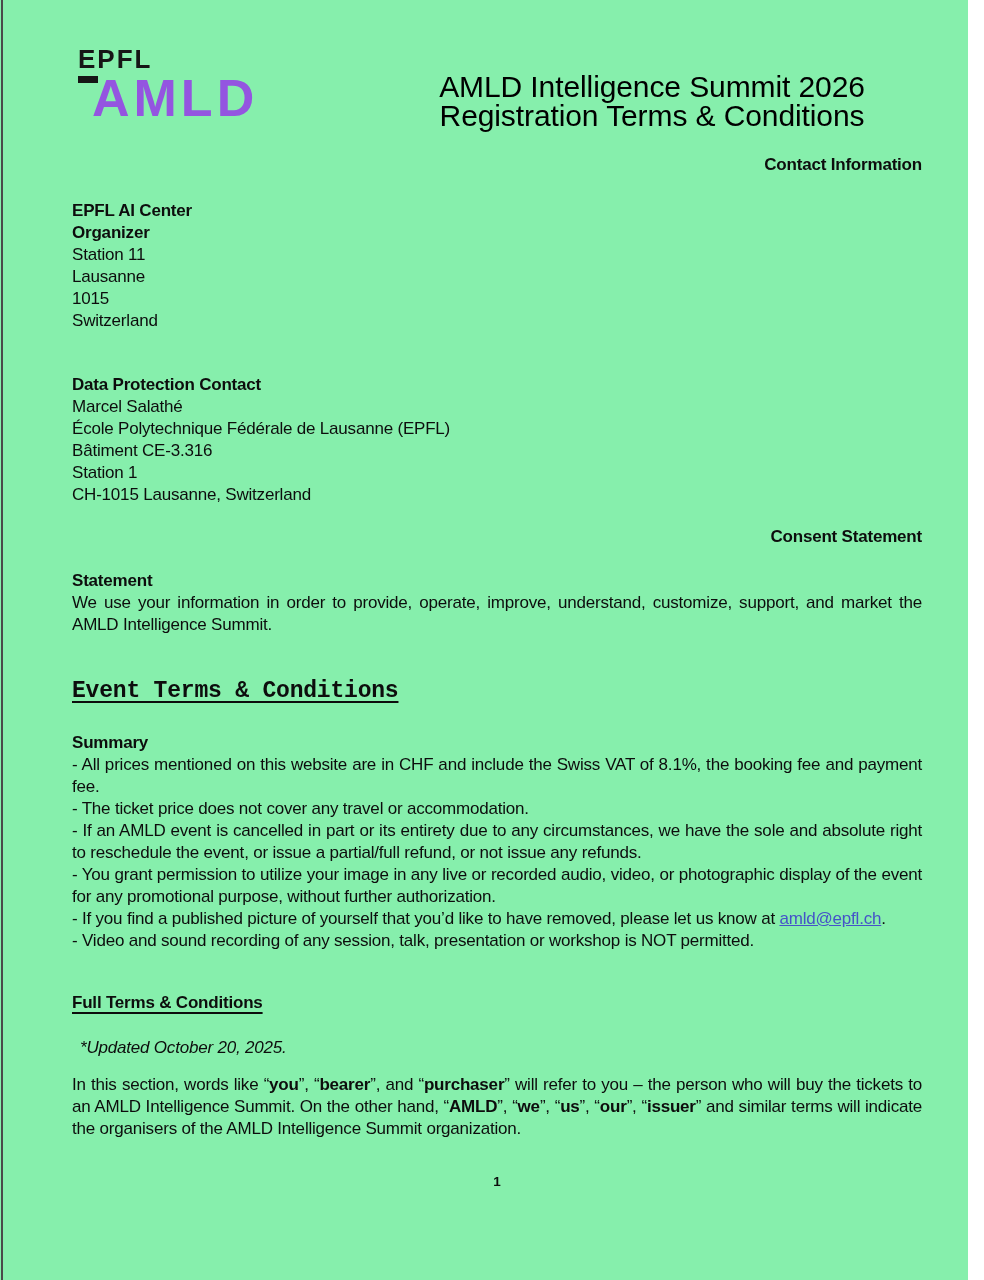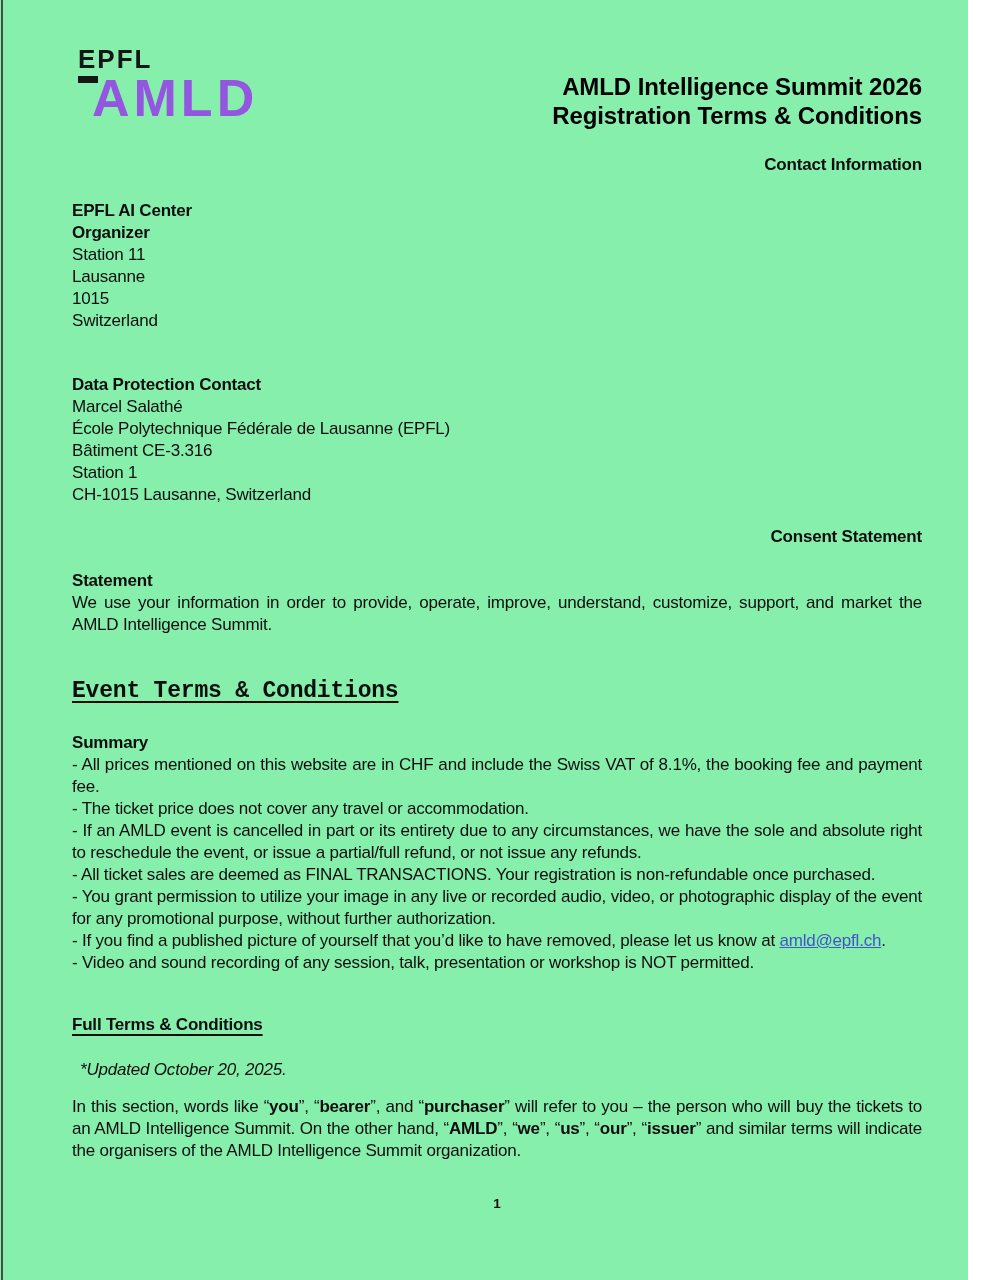--- a/index.html
+++ b/index.html
@@ -26,21 +26,21 @@
     line-height:26px; color:#161616;
   }
   .logo-dash { width:20px; height:7px; background:#161616; margin-top:4px; }
   .logo-amld {
     font-size:52px; font-weight:bold; letter-spacing:4px;
     line-height:46px; margin:-8px 0 0 14px;
     color:var(--logo-purple, #9455e0);
   }
   .doc-title {
     position:absolute; left:310px; right:0; top:72px;
-    text-align:right; font-weight:bold; font-size:24px; line-height:29px;
+    text-align:center; font-weight:normal; font-size:30px; line-height:29px;
     color:#000; letter-spacing:-0.1px;
   }
   .b { font-weight:bold; }
   .h-section { font-weight:bold; margin-top:12px;text-align:right; }
   .block-organizer { margin-top:24px; }
   .block-dpc { margin-top:42px; }
   .consent-heading { margin-top:20px; }
   .stmt-label { margin-top:22px; }
   .para { text-align:justify; }
   .h-main {
@@ -112,21 +112,20 @@
     <div class="b stmt-label">Statement</div>
     <p class="para">We use your information in order to provide, operate, improve, understand, customize, support, and market the AMLD Intelligence Summit.</p>
 
     <div class="h-main"><span class="u">Event Terms &amp; Conditions</span></div>
 
     <div class="b summary-label">Summary</div>
     <div class="summary">
         <div class="summary-item"><span>- All prices mentioned on this website are in CHF and include the Swiss VAT of 8.1%, the booking fee and payment fee.</span></div>
         <div class="summary-item"><span>- The ticket price does not cover any travel or accommodation.</span></div>
         <div class="summary-item"><span>- If an AMLD event is cancelled in part or its entirety due to any circumstances, we have the sole and absolute right to reschedule the event, or issue a partial/full refund, or not issue any refunds.</span></div>
-        <div class="summary-item"><span>- All ticket sales are deemed as FINAL TRANSACTIONS. Your registration is non-refundable once purchased.</span></div>
         <div class="summary-item"><span>- You grant permission to utilize your image in any live or recorded audio, video, or photographic display of the event for any promotional purpose, without further authorization.</span></div>
         <div class="summary-item"><span>- If you find a published picture of yourself that you’d like to have removed, please let us know at </span><a class="email-link">amld@epfl.ch</a><span>.</span></div>
         <div class="summary-item"><span>- Video and sound recording of any session, talk, presentation or workshop is NOT permitted.</span></div>
       </div>
 
     <div class="h-sub"><span class="u">Full Terms &amp; Conditions</span></div>
 
     <div class="updated">*Updated October 20, 2025.</div>
 
     <p class="para intro"><span>In this section, words like “</span><span class="b">you</span><span>”, “</span><span class="b">bearer</span><span>”, and “</span><span class="b">purchaser</span><span>” will refer to you – the person who will buy the tickets to an AMLD Intelligence Summit. On the other hand, “</span><span class="b">AMLD</span><span>”, “</span><span class="b">we</span><span>”, “</span><span class="b">us</span><span>”, “</span><span class="b">our</span><span>”, “</span><span class="b">issuer</span><span>” and similar terms will indicate the organisers of the AMLD Intelligence Summit organization.</span></p>

